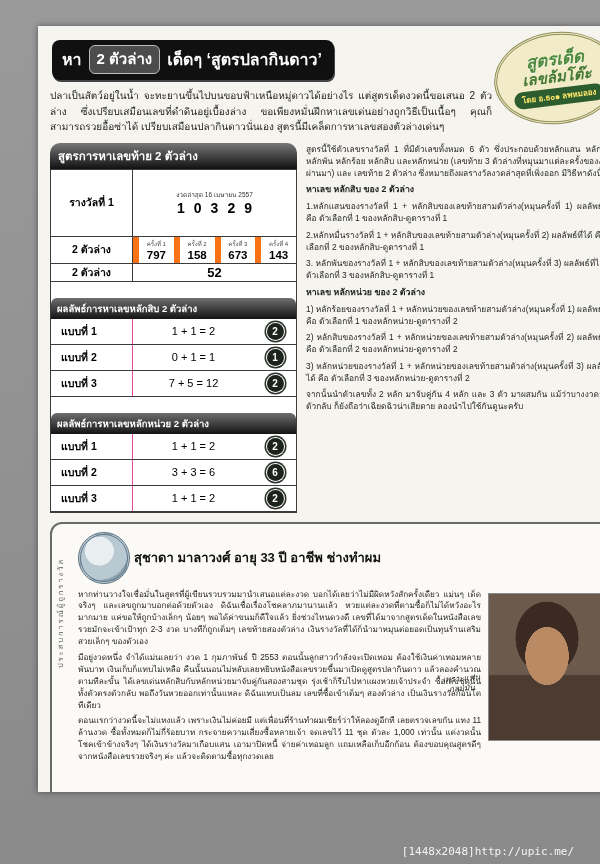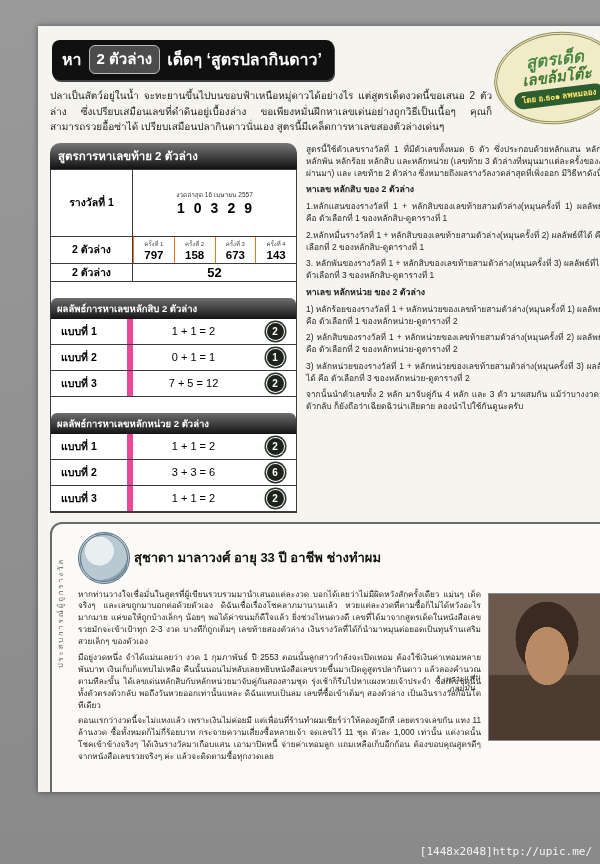--- a/index.html
+++ b/index.html
@@ -45,31 +45,31 @@
   .tbl-title { background:linear-gradient(180deg,#777,#111); color:#fff; font-weight:bold;
                font-size:11.5px; border-radius:10px 10px 0 0; padding:4px 8px; }
   .tbl { border:1px solid #3c3c3c; background:#fff; }
   .trow { display:flex; border-bottom:1px solid #3c3c3c; align-items:stretch; }
   .trow:last-child { border-bottom:none; }
   .tlabel { width:82px; flex:none; border-right:1px solid #3c3c3c; display:flex;
             align-items:center; justify-content:center; font-weight:bold; font-size:10.5px; }
   .prize-cell { flex:1; display:flex; flex-direction:column; align-items:center; justify-content:center; padding:20px 0; }
   .prize-date { font-size:6.5px; color:#333; }
   .prize-num { font-size:14px; font-weight:bold; letter-spacing:9px; margin-left:9px; }
-  .vcell { flex:1; border-left:1px solid #f97316; display:flex; flex-direction:column;
+  .vcell { flex:1; border-left:6px solid #f97316; display:flex; flex-direction:column;
            align-items:center; justify-content:center; padding:2px 0; }
   .vcell:first-of-type { border-left:none; }
   .vcell .tiny { font-size:6px; color:#444; }
   .vcell .num { font-size:11.5px; font-weight:bold; }
   .two-val { flex:1; display:flex; align-items:center; justify-content:center;
              font-size:13px; font-weight:bold; }
   .sec-bar { background:linear-gradient(180deg,#6e6e6e,#141414); color:#fff; font-weight:bold;
              font-size:9.5px; padding:3px 6px; border-radius:6px 6px 0 0; margin-top:16px; }
   .crow { display:flex; align-items:center; border-bottom:1px solid #3c3c3c; height:26px; }
-  .crow .clabel { width:82px; flex:none; border-right:6px solid #ec4899; font-weight:bold;
+  .crow .clabel { width:82px; flex:none; border-right:1px solid #ec4899; font-weight:bold;
                   font-size:10.5px; padding-left:10px; align-self:stretch; display:flex; align-items:center; }
   .crow .cexpr { flex:1; text-align:center; font-size:11px; }
   .crow .ccirc { width:42px; flex:none; display:flex; justify-content:center; }
   .circle { width:17px; height:17px; border-radius:50%; background:#1c221c; color:#fff;
             font-size:10px; font-weight:bold; display:flex; align-items:center; justify-content:center;
             box-shadow:0 0 0 1px #fff, 0 0 0 2.5px #2c332c; }
 
   
   .article { margin-top:9px; border:2px solid #6a6a6a; border-radius:12px;
              background:#fbfaf6; position:relative; padding:8px 10px 8px 26px; height:302px; overflow:hidden; }
@@ -86,21 +86,21 @@
                 radial-gradient(ellipse 36px 48px at 58px 62px, #b98a64 0 60%, rgba(0,0,0,0) 61%),
                 radial-gradient(ellipse 52px 60px at 58px 44px, #3a2a22 0 60%, rgba(0,0,0,0) 61%),
                 linear-gradient(180deg,#6c5a4c 0 55%, #4b3b30 56% 100%); }
   .note { position:absolute; right:136px; top:150px; font-size:8px; font-style:italic;
           color:#222; transform:rotate(-4deg); text-align:center; line-height:1.3; }
 
   
   .page-footer { margin-top:6px; display:flex; justify-content:flex-end; gap:10px;
                  padding-right:14px; font-size:9px; font-weight:bold; color:#222; }
 
-  .watermark { position:absolute; right:8px; bottom:6px; color:#f4f4f4;
+  .watermark { position:absolute; right:26px; bottom:6px; color:#f4f4f4;
                font-family:"DejaVu Sans Mono","Liberation Mono",monospace; font-size:11px; }
 </style>
 </head>
 <body>
 
 <div class="stage">
   <div class="page">
 
     <div class="header-row">
       <div class="banner">

